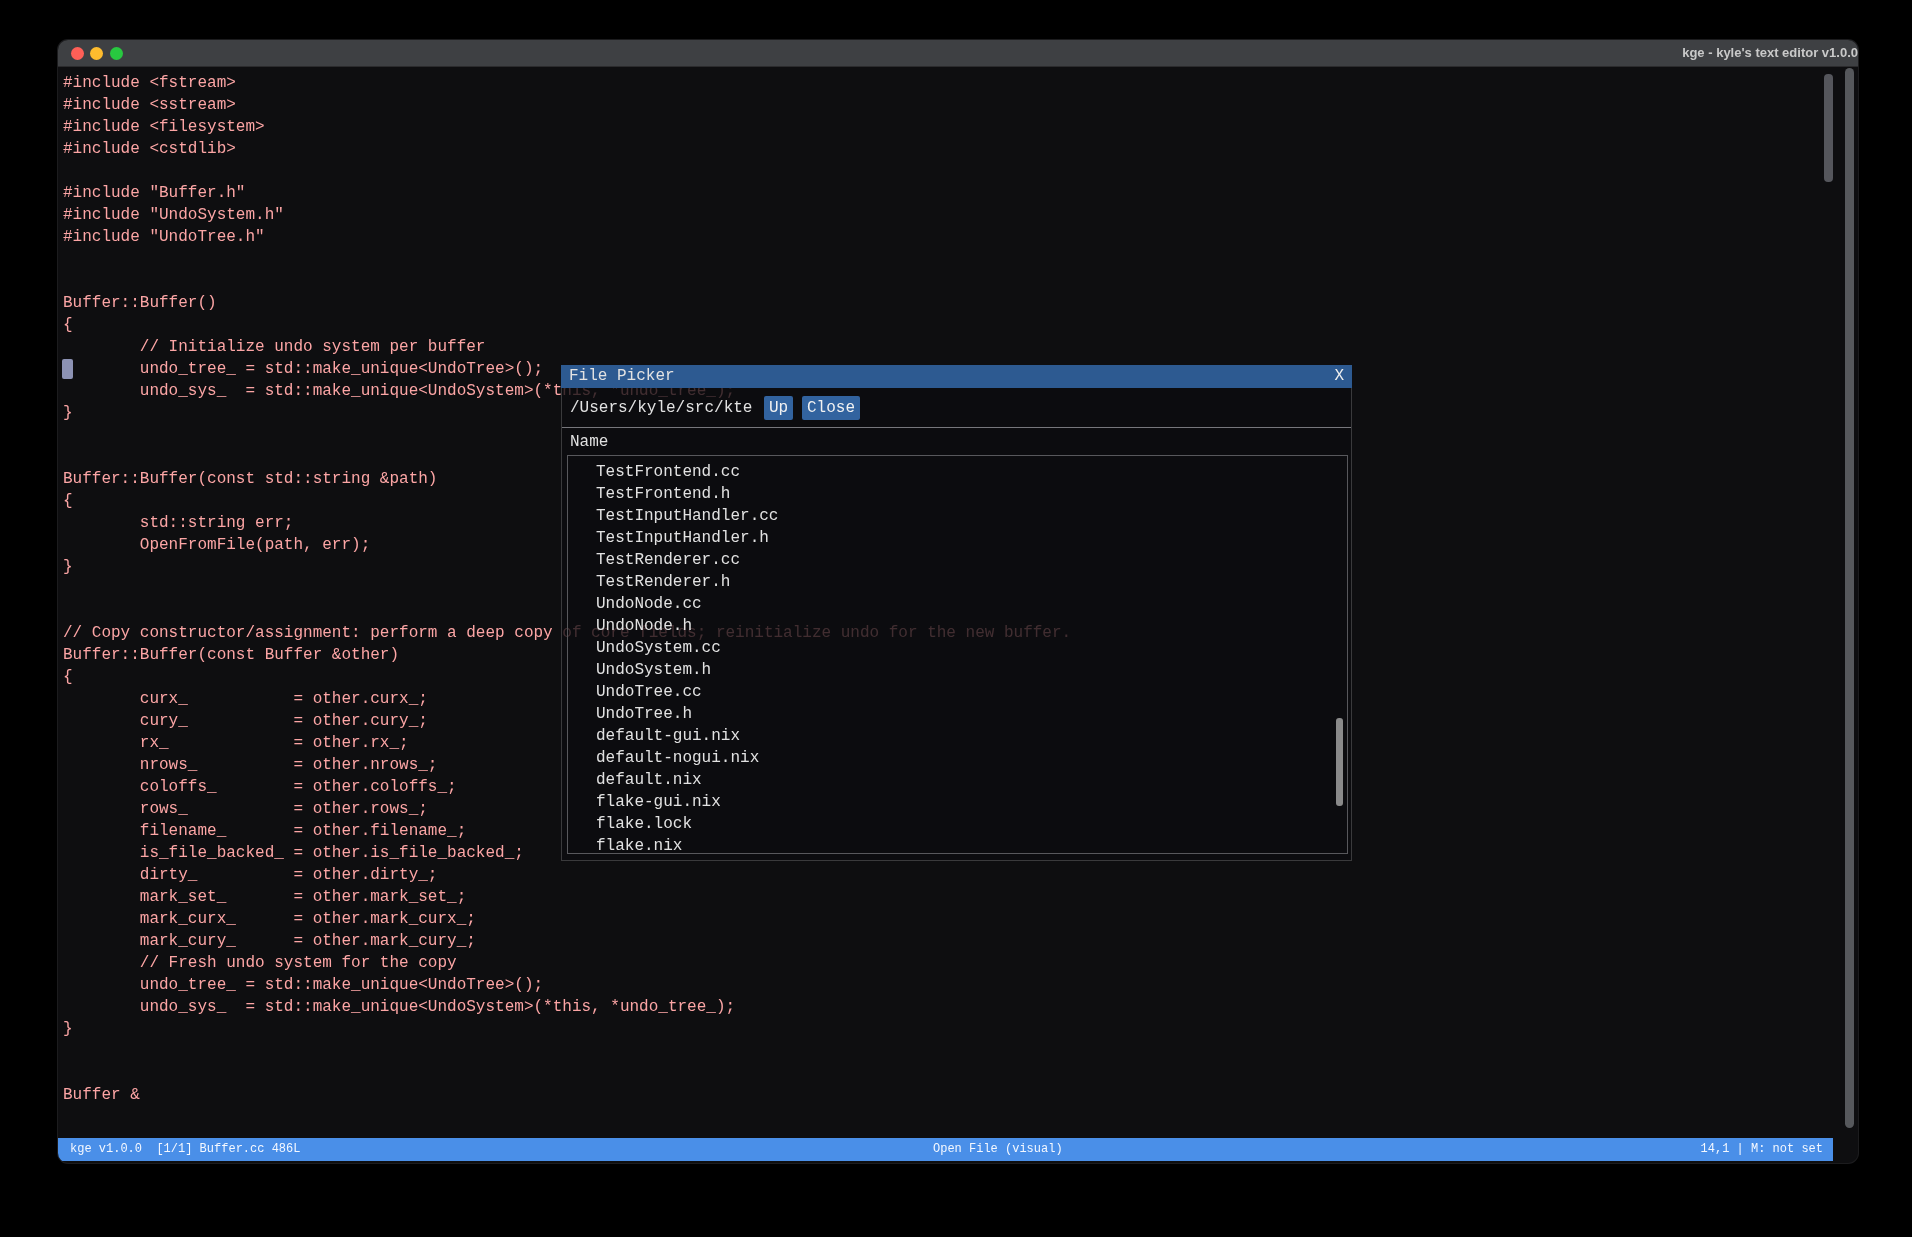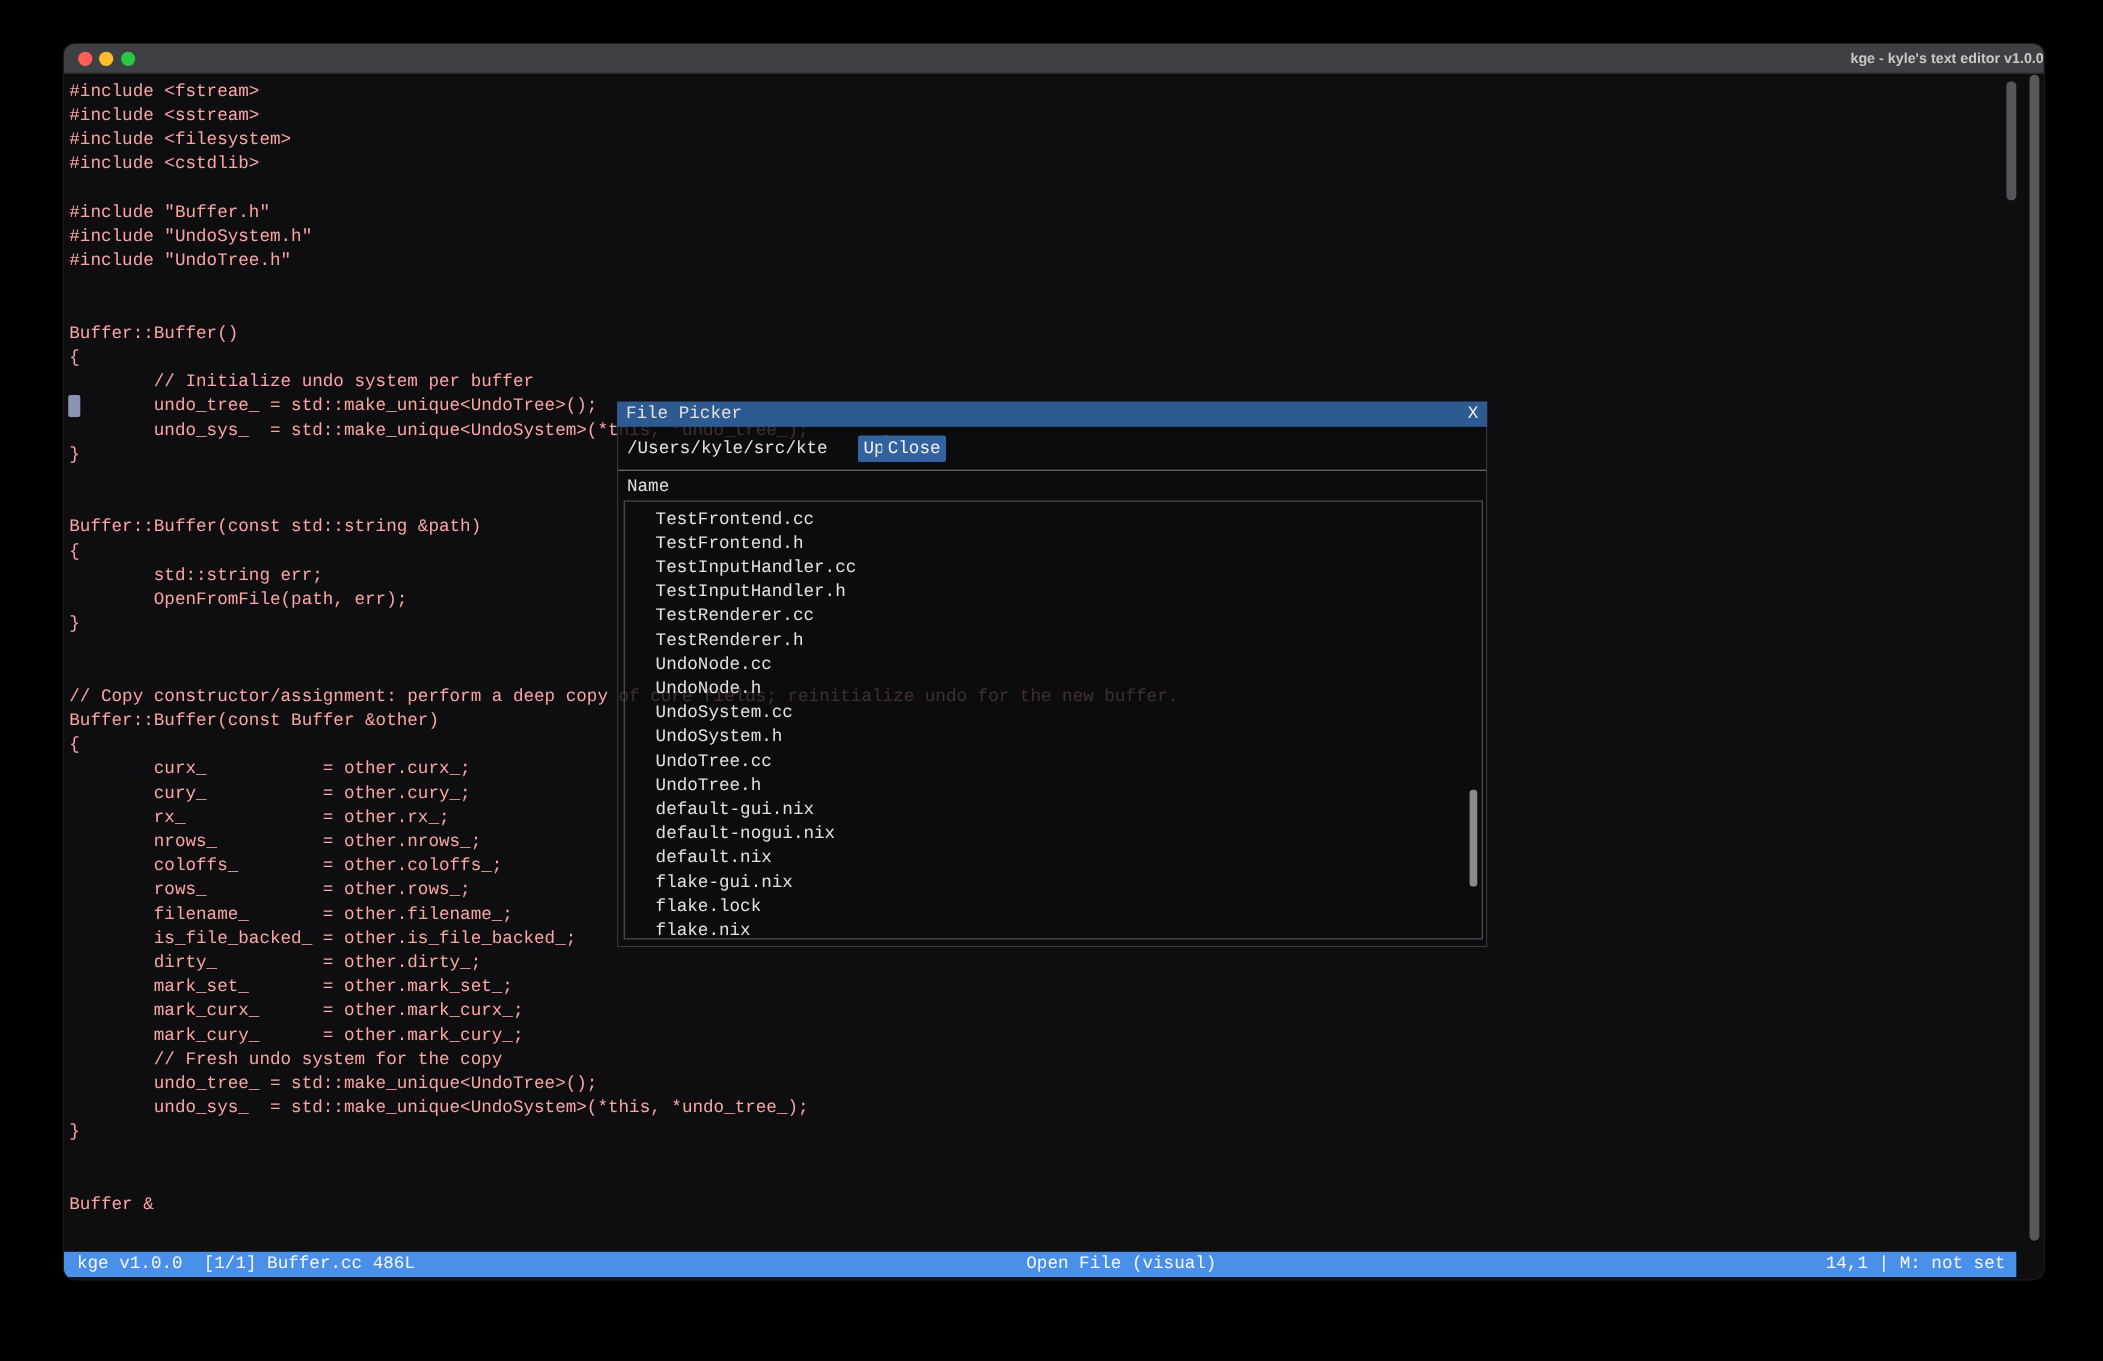--- a/index.html
+++ b/index.html
@@ -60,38 +60,38 @@
   }
   .dialog-title{position:absolute;left:8px;top:0;}
   .dialog-close{position:absolute;right:8px;top:0;cursor:default;color:#f0f0f0;}
   .path-row{position:absolute;left:0;top:23px;width:100%;height:38px;}
   .path-text{position:absolute;left:8px;top:8px;line-height:22px;}
   .dlg-btn{
     position:absolute;top:7px;height:24px;line-height:24px;
     padding:0 5px;border:none;border-radius:2px;
     color:#f2f2f2;font-family:"Liberation Mono", monospace;font-size:16px;
   }
-  .btn-up{left:218px;}
+  .btn-up{left:202px;}
   .btn-close{left:240px;}
   .dlg-sep{position:absolute;left:0;top:61px;width:100%;height:1px;background:#77777c;}
   .name-header{position:absolute;left:8px;top:64px;height:24px;line-height:24px;color:#e0e0e0;}
   .file-list{
     position:absolute;left:5px;top:89px;width:781px;height:399px;
     border:1px solid #58585c;box-sizing:border-box;overflow:hidden;
   }
   .file-rows{position:absolute;left:0;top:5px;width:100%;}
   .file-row{height:22px;line-height:22px;white-space:pre;padding-left:7px;margin-left:21px;}
   .list-thumb{
     position:absolute;left:768px;top:262px;width:7px;height:88px;
     background:#8a8a8a;border-radius:3px;
   }
   
   .statusbar{
     position:absolute;left:0;top:1098px;width:1775px;height:23px;
-    color:#f4f8ff;font-size:16px;line-height:23px;
+    color:#f4f8ff;font-size:12px;line-height:23px;
   }
   .status-left{position:absolute;left:12px;top:0;white-space:pre;}
   .status-center{position:absolute;left:875px;top:0;white-space:pre;}
   .status-right{position:absolute;right:10px;top:0;white-space:pre;}
 </style>
 </head>
 <body>
 
 <div class="window">
 

